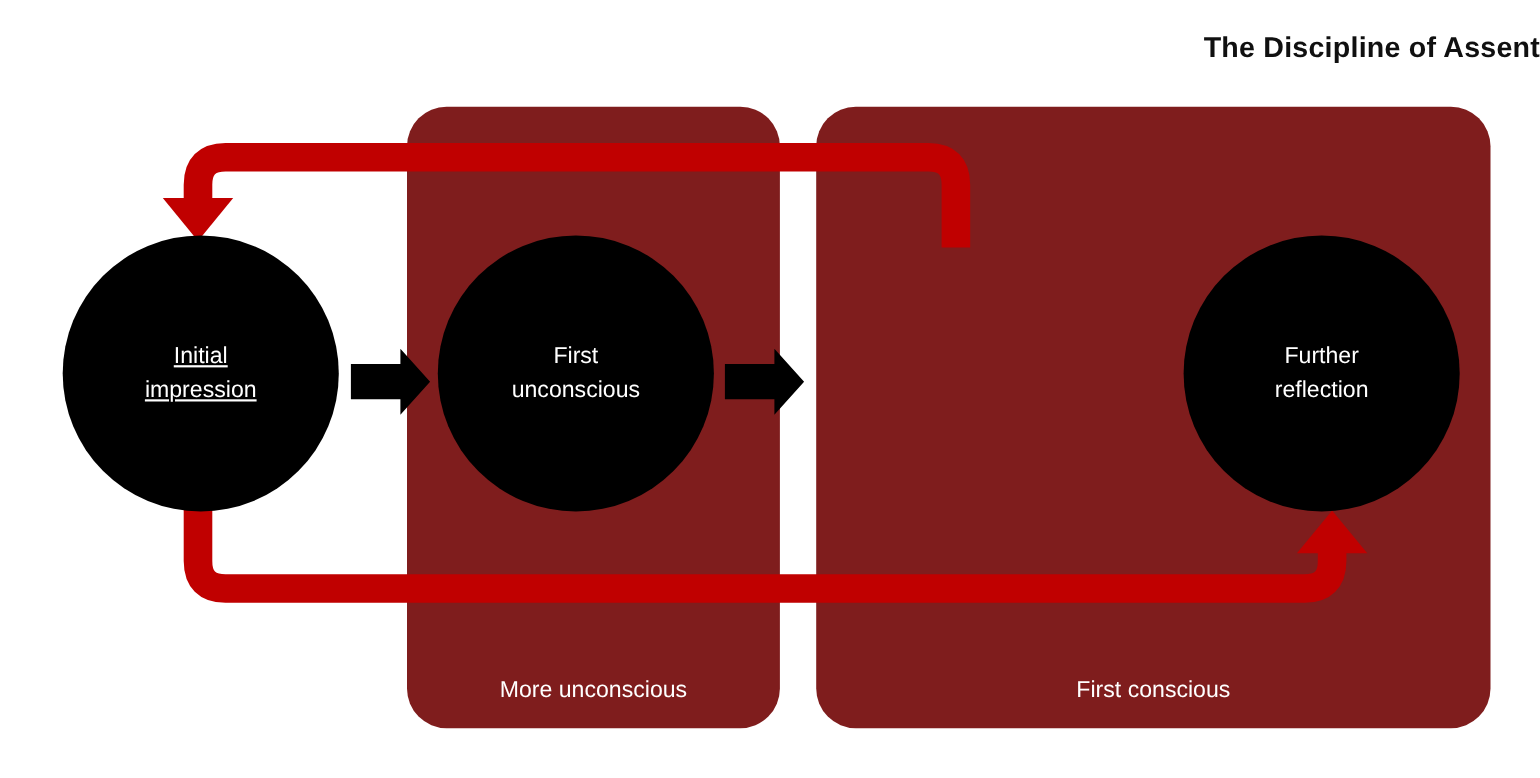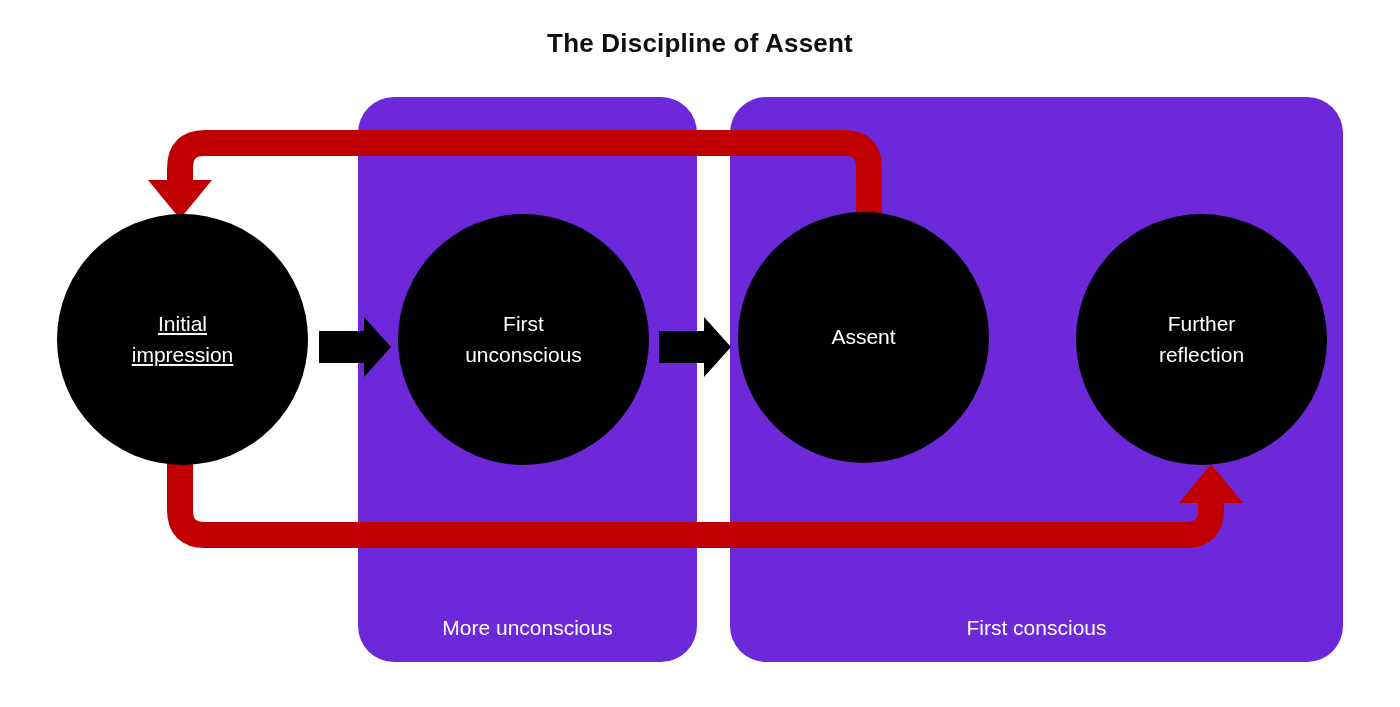--- a/index.html
+++ b/index.html
@@ -15,30 +15,31 @@
     width: 1400px;
     height: 707px;
     background: #ffffff;
     overflow: hidden;
   }
   #diagram-title {
     position: absolute;
     left: 0;
     top: 28px;
     width: 1400px;
-    text-align: center;
+    text-align: right;
     font-size: 26px;
     font-weight: bold;
     color: #101010;
     letter-spacing: 0.2px;
   }
   .panel {
     position: absolute;
-    background: #6d28d9;
+    background: #7f1d1d;
     border-radius: 36px;
+    margin-left: 12px;
   }
   #panel-unconscious {
     left: 358px;
     top: 97px;
     width: 339px;
     height: 565px;
   }
   #panel-conscious {
     left: 730px;
     top: 97px;
@@ -154,22 +155,19 @@
   <div class="node" id="node-initial-impression">
     <span class="node-label">Initial
 impression</span>
   </div>
 
   <div class="node" id="node-first-reflection">
     <span class="node-label">First
 unconscious</span>
   </div>
 
-  <div class="node" id="node-assent">
-    <span class="node-label">Assent</span>
-  </div>
 
   <div class="node" id="node-further-reflection">
     <span class="node-label">Further
 reflection</span>
   </div>
 
 </div>
 
 </body></html>

